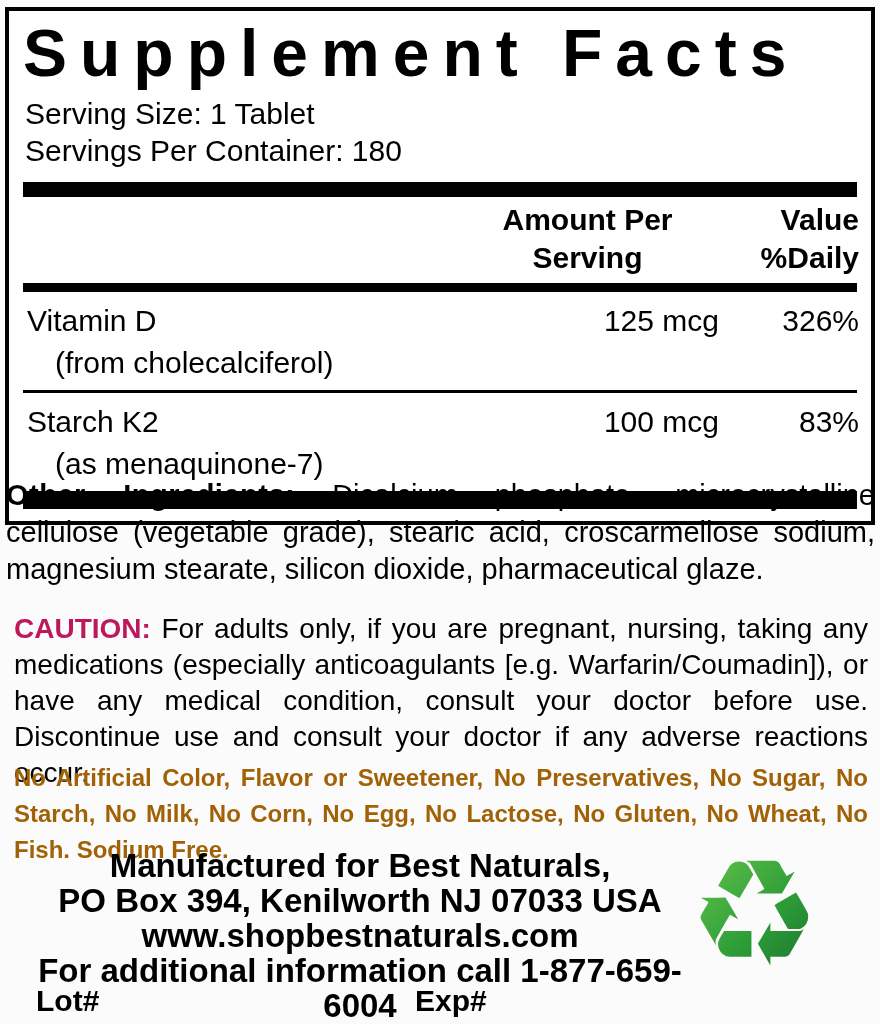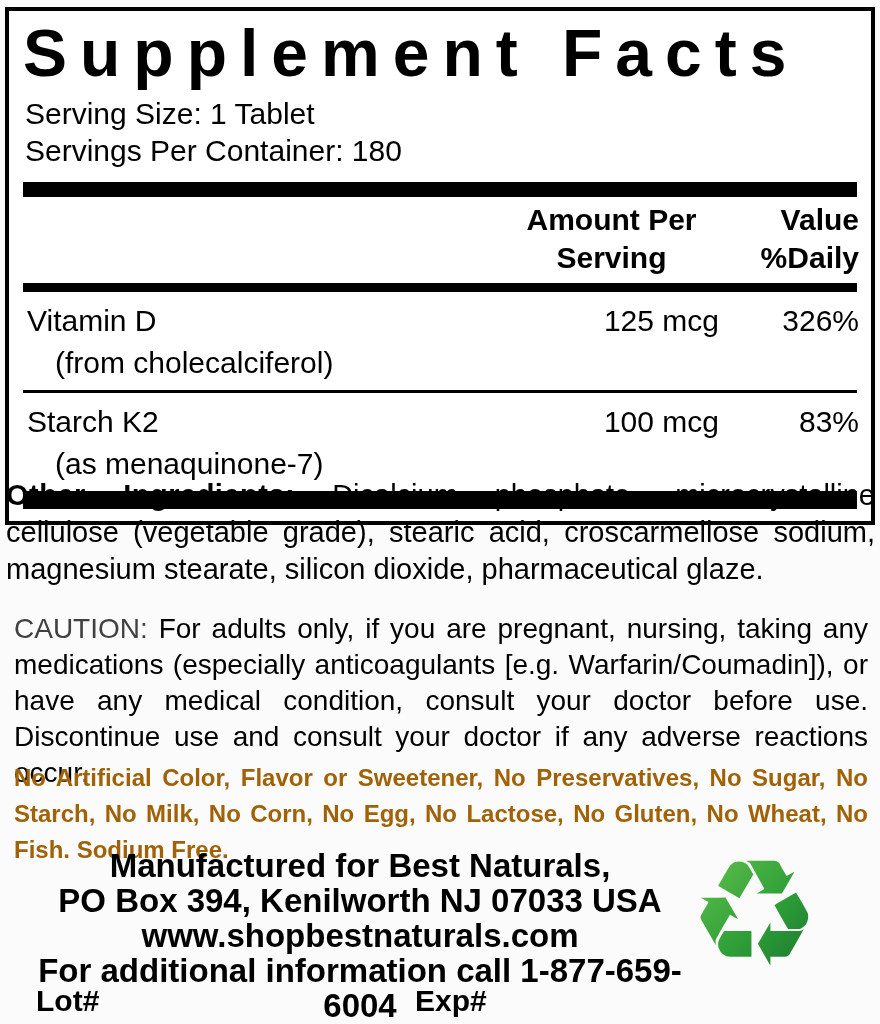--- a/index.html
+++ b/index.html
@@ -28,21 +28,21 @@
     line-height: 72px;
   }
   .serving-line { font-size: 30px; line-height: 37px; padding-left: 4px; }
 
   .bar { background: #000; margin-left: 2px; margin-right: 2px; }
   .bar-thick-top { height: 15px; margin-top: 13px; }
   .bar-medium { height: 9px; margin-top: 6px; }
   .bar-thin { height: 3px; }
   .bar-thick-bottom { height: 18px; margin-top: 8px; margin-bottom: 4px; }
 
-  .head-row { display: flex; align-items: flex-end; font-weight: bold; font-size: 30px; line-height: 38px; margin-top: 4px; }
+  .head-row { display: flex; align-items: flex-end; font-weight: bold; font-size: 30px; line-height: 38px; margin-top: 4px; gap: 24px; }
   .head-spacer { flex: 1; }
   .col-amount { width: 215px; text-align: center; }
   .col-dv { width: 140px; text-align: right; }
 
   .nutrient-row { display: flex; font-size: 30px; line-height: 34px; margin-top: 12px; }
   .nname { flex: 1; padding-left: 6px; }
   .namt { width: 215px; text-align: right; }
   .ndv { width: 140px; text-align: right; }
   .ndetail { font-size: 30px; line-height: 34px; padding-left: 34px; margin-top: 8px; margin-bottom: 10px; }
 
@@ -52,21 +52,21 @@
     font-size: 29px; line-height: 37px;
     text-align: justify;
   }
   .other-ing b { letter-spacing: 0.5px; margin-top: 34px; }
 
   .caution {
     position: absolute; left: 14px; right: 12px; top: 583px;
     font-size: 28px; line-height: 36px;
     text-align: justify;
   }
-  .caution .navy { color: #404040; font-weight: normal; }
+  .caution .navy { color: #be185d; font-weight: bold; }
 
   .claims {
     position: absolute; left: 14px; right: 12px; top: 736px;
     font-size: 24px; line-height: 36px;
     font-weight: bold; 
     color: #a16207;
     text-align: justify; text-align-last: left;
   }
 
   .mfr {

